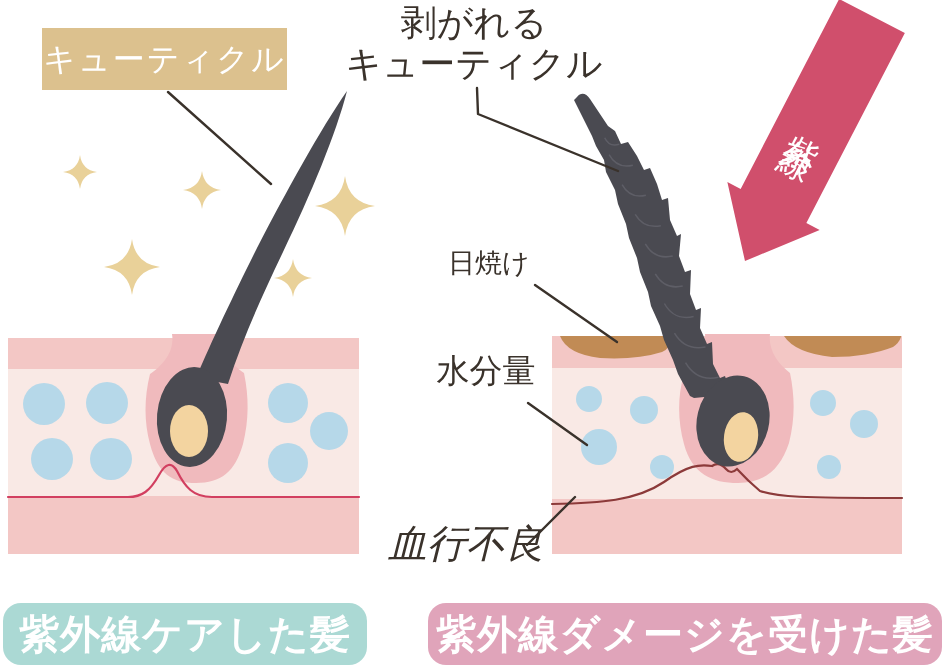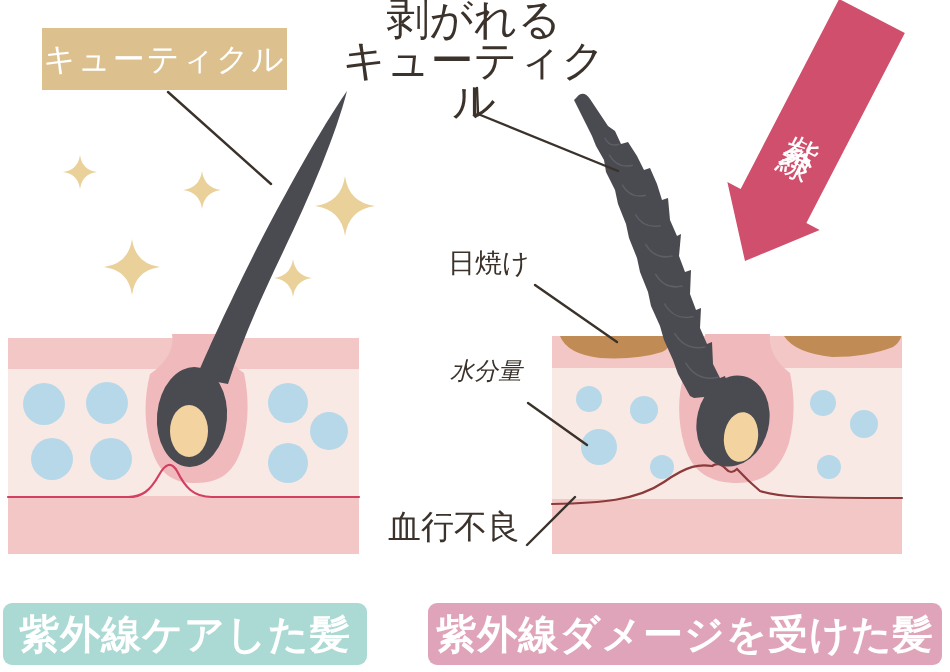--- a/index.html
+++ b/index.html
@@ -18,28 +18,28 @@
   .fill-sparkle{fill:var(--sparkle-gold,#e9d199);}
   .fill-arrow{fill:var(--arrow-pink,#d04f6c);}
   .stroke-blood{stroke:var(--blood-red,#d23f60);stroke-width:2.2;fill:none;stroke-linecap:round;}
   .stroke-blood-dark{stroke:var(--blood-dark-red,#8c3a3a);stroke-width:2.2;fill:none;stroke-linecap:round;}
   .leader{stroke:var(--label-text,#3a322b);stroke-width:2.4;fill:none;stroke-linecap:round;stroke-linejoin:round;}
   .hair-texture{stroke:#63636c;stroke-width:1.5;fill:none;opacity:.8;}
 
   .overlay{position:absolute;color:var(--label-text,#3a322b);}
   .cuticle-box{left:42px;top:28px;width:245px;height:62px;background:var(--label-tan,#dcc18e);
     color:#ffffff;font-size:32px;line-height:62px;text-align:center;letter-spacing:2px;}
-  .peeling-label{left:334px;top:2px;width:280px;text-align:center;font-size:43px;line-height:41px;font-family:Liberation Mono, monospace;}
+  .peeling-label{left:334px;top:2px;width:280px;text-align:center;font-size:36px;line-height:41px;}
   .uv-text{left:833px;top:48px;width:40px;height:150px;color:#ffffff;font-size:33px;line-height:40px;
     letter-spacing:7px;writing-mode:vertical-rl;text-orientation:upright;
     transform:rotate(27.4deg);transform-origin:top left;text-align:center;}
   .sunburn-label{left:448px;top:245px;font-size:27px;}
-  .moisture-label{left:420px;top:351px;width:132px;text-align:center;font-size:24px;line-height:40px;font-style:italic;}
-  .circulation-label{left:388px;top:505px;font-size:33px;}
-  .caption{position:absolute;top:603px;height:62px;border-radius:9px;color:var(--caption-text,#ffffff);
+  .moisture-label{left:420px;top:351px;width:132px;text-align:center;font-size:33px;line-height:40px;}
+  .circulation-label{left:388px;top:517px;font-size:39px;font-style:italic;}
+  .caption{position:absolute;top:603px;height:62px;border-radius:18px;color:var(--caption-text,#ffffff);
     font-size:40px;font-weight:800;line-height:62px;text-align:center;letter-spacing:1px;
     font-family:"DejaVu Serif","Liberation Serif",serif;}
   .caption-left{left:3px;width:364px;background:var(--caption-teal,#abd9d4);}
   .caption-right{left:428px;width:514px;background:var(--caption-pink,#dfa2b7);}
 </style>
 </head>
 <body>
 
 <div class="scene">
 

